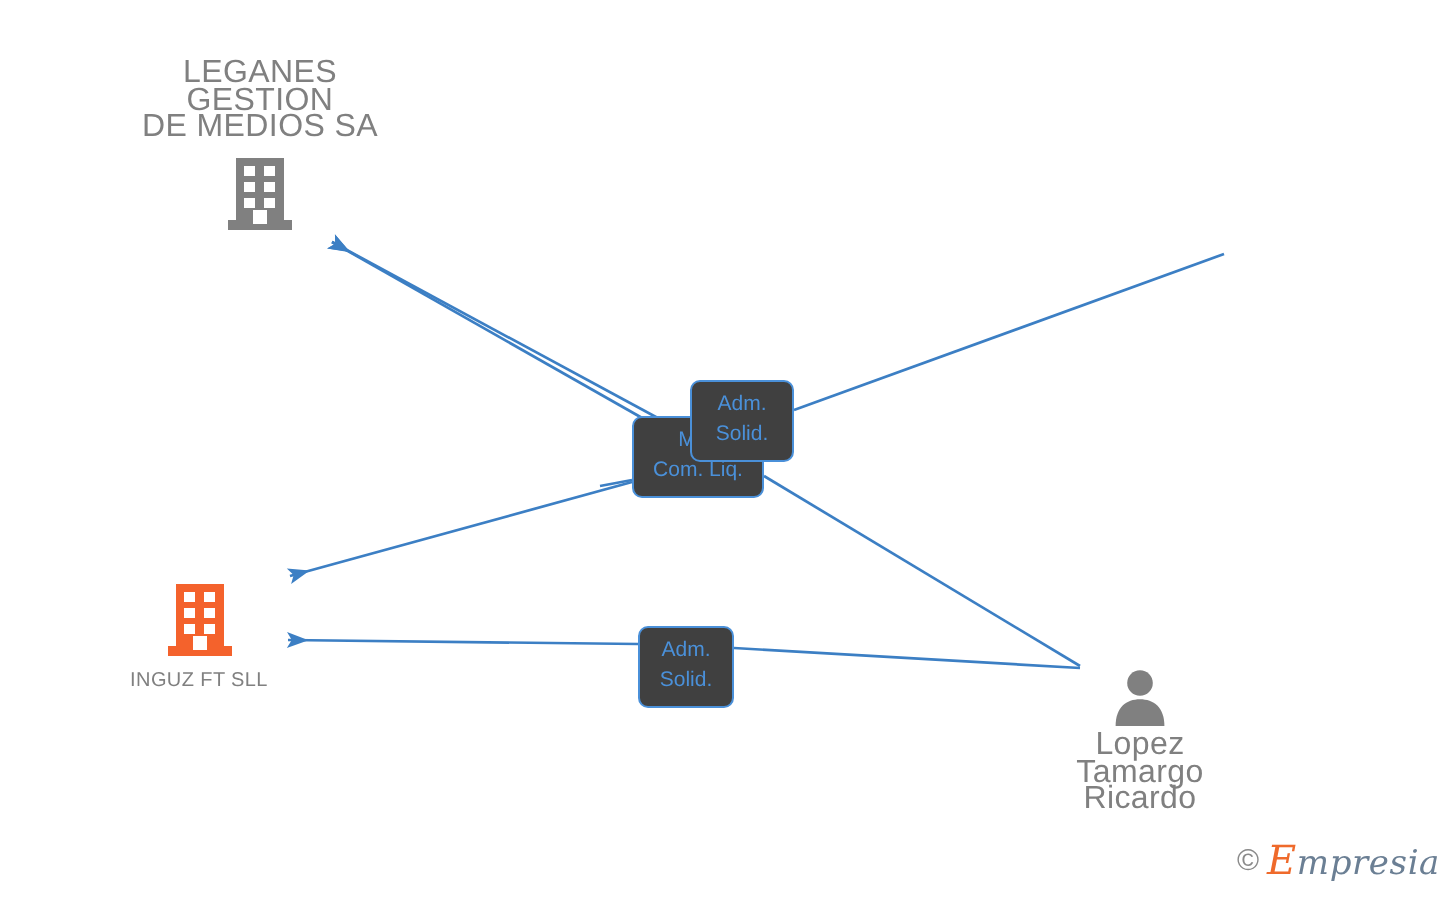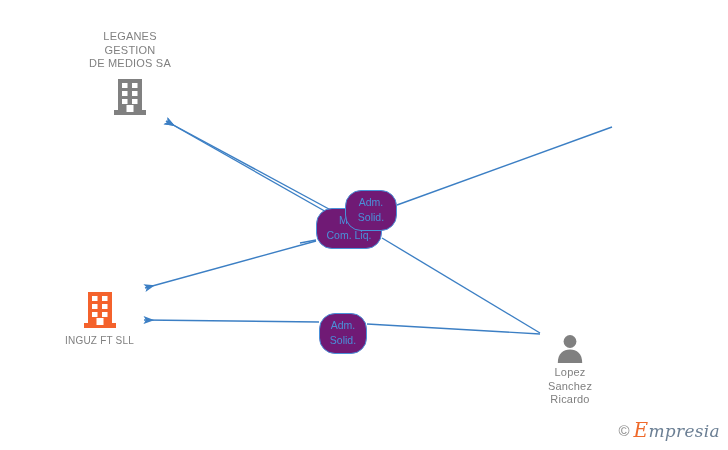--- a/index.html
+++ b/index.html
@@ -10,21 +10,21 @@
     font-family:"Liberation Sans", sans-serif;
     overflow:hidden;
     position:relative;
   }
   #stage{position:absolute;left:0;top:0;width:728px;height:450px;}
   svg.edges{position:absolute;left:0;top:0;width:728px;height:450px;}
 
   .node{position:absolute;}
   .node-label{
     color:#808080;
-    font-size:11px;
+    font-size:16px;
     line-height:13.5px;
     text-align:center;
     letter-spacing:.2px;
     white-space:pre-line;
   }
   .company-label{color:#808080;}
   .icon-wrap{display:flex;justify-content:center;align-items:center;}
 
   
   #node-leganes{left:45px;top:30px;width:170px;}
@@ -39,22 +39,22 @@
   #node-sanchez .node-label{margin-bottom:4px;}
 
   
   #node-lopez{left:500px;top:333px;width:140px;}
   #node-lopez .node-label{margin-top:3px;}
 
   
   .rel-box{
     position:absolute;
     border:1.3px solid #4a90d9;
-    border-radius:16px;
-    background:#701a75;
+    border-radius:5px;
+    background:#404040;
     color:#4a90d9;
     font-size:10.5px;
     line-height:15px;
     padding:4px 8px 5px 8px;
     text-align:center;
     white-space:pre-line;
     box-sizing:border-box;
   }
   #rel-miembro{left:316px;top:208px;width:66px;z-index:3;}
   #rel-adm-top{left:345px;top:190px;width:52px;z-index:4;}
@@ -137,21 +137,21 @@
 
 
   <div class="node" id="node-lopez">
     <div class="icon-wrap">
       <svg width="30" height="30" viewBox="0 0 30 30">
         <circle cx="15" cy="8.5" r="6.4" fill="#808080"></circle>
         <path d="M2.8,30 C2.8,20.6 8.2,16.6 15,16.6 C21.8,16.6 27.2,20.6 27.2,30 Z" fill="#808080"></path>
       </svg>
     </div>
     <div class="node-label">Lopez
-Sanchez
+Tamargo
 Ricardo</div>
   </div>
 
   <div class="rel-box" id="rel-miembro">Mi...
 Com. Liq.</div>
 
   <div class="rel-box" id="rel-adm-top">Adm.
 Solid.</div>
 
   <div class="rel-box" id="rel-adm-bottom">Adm.

